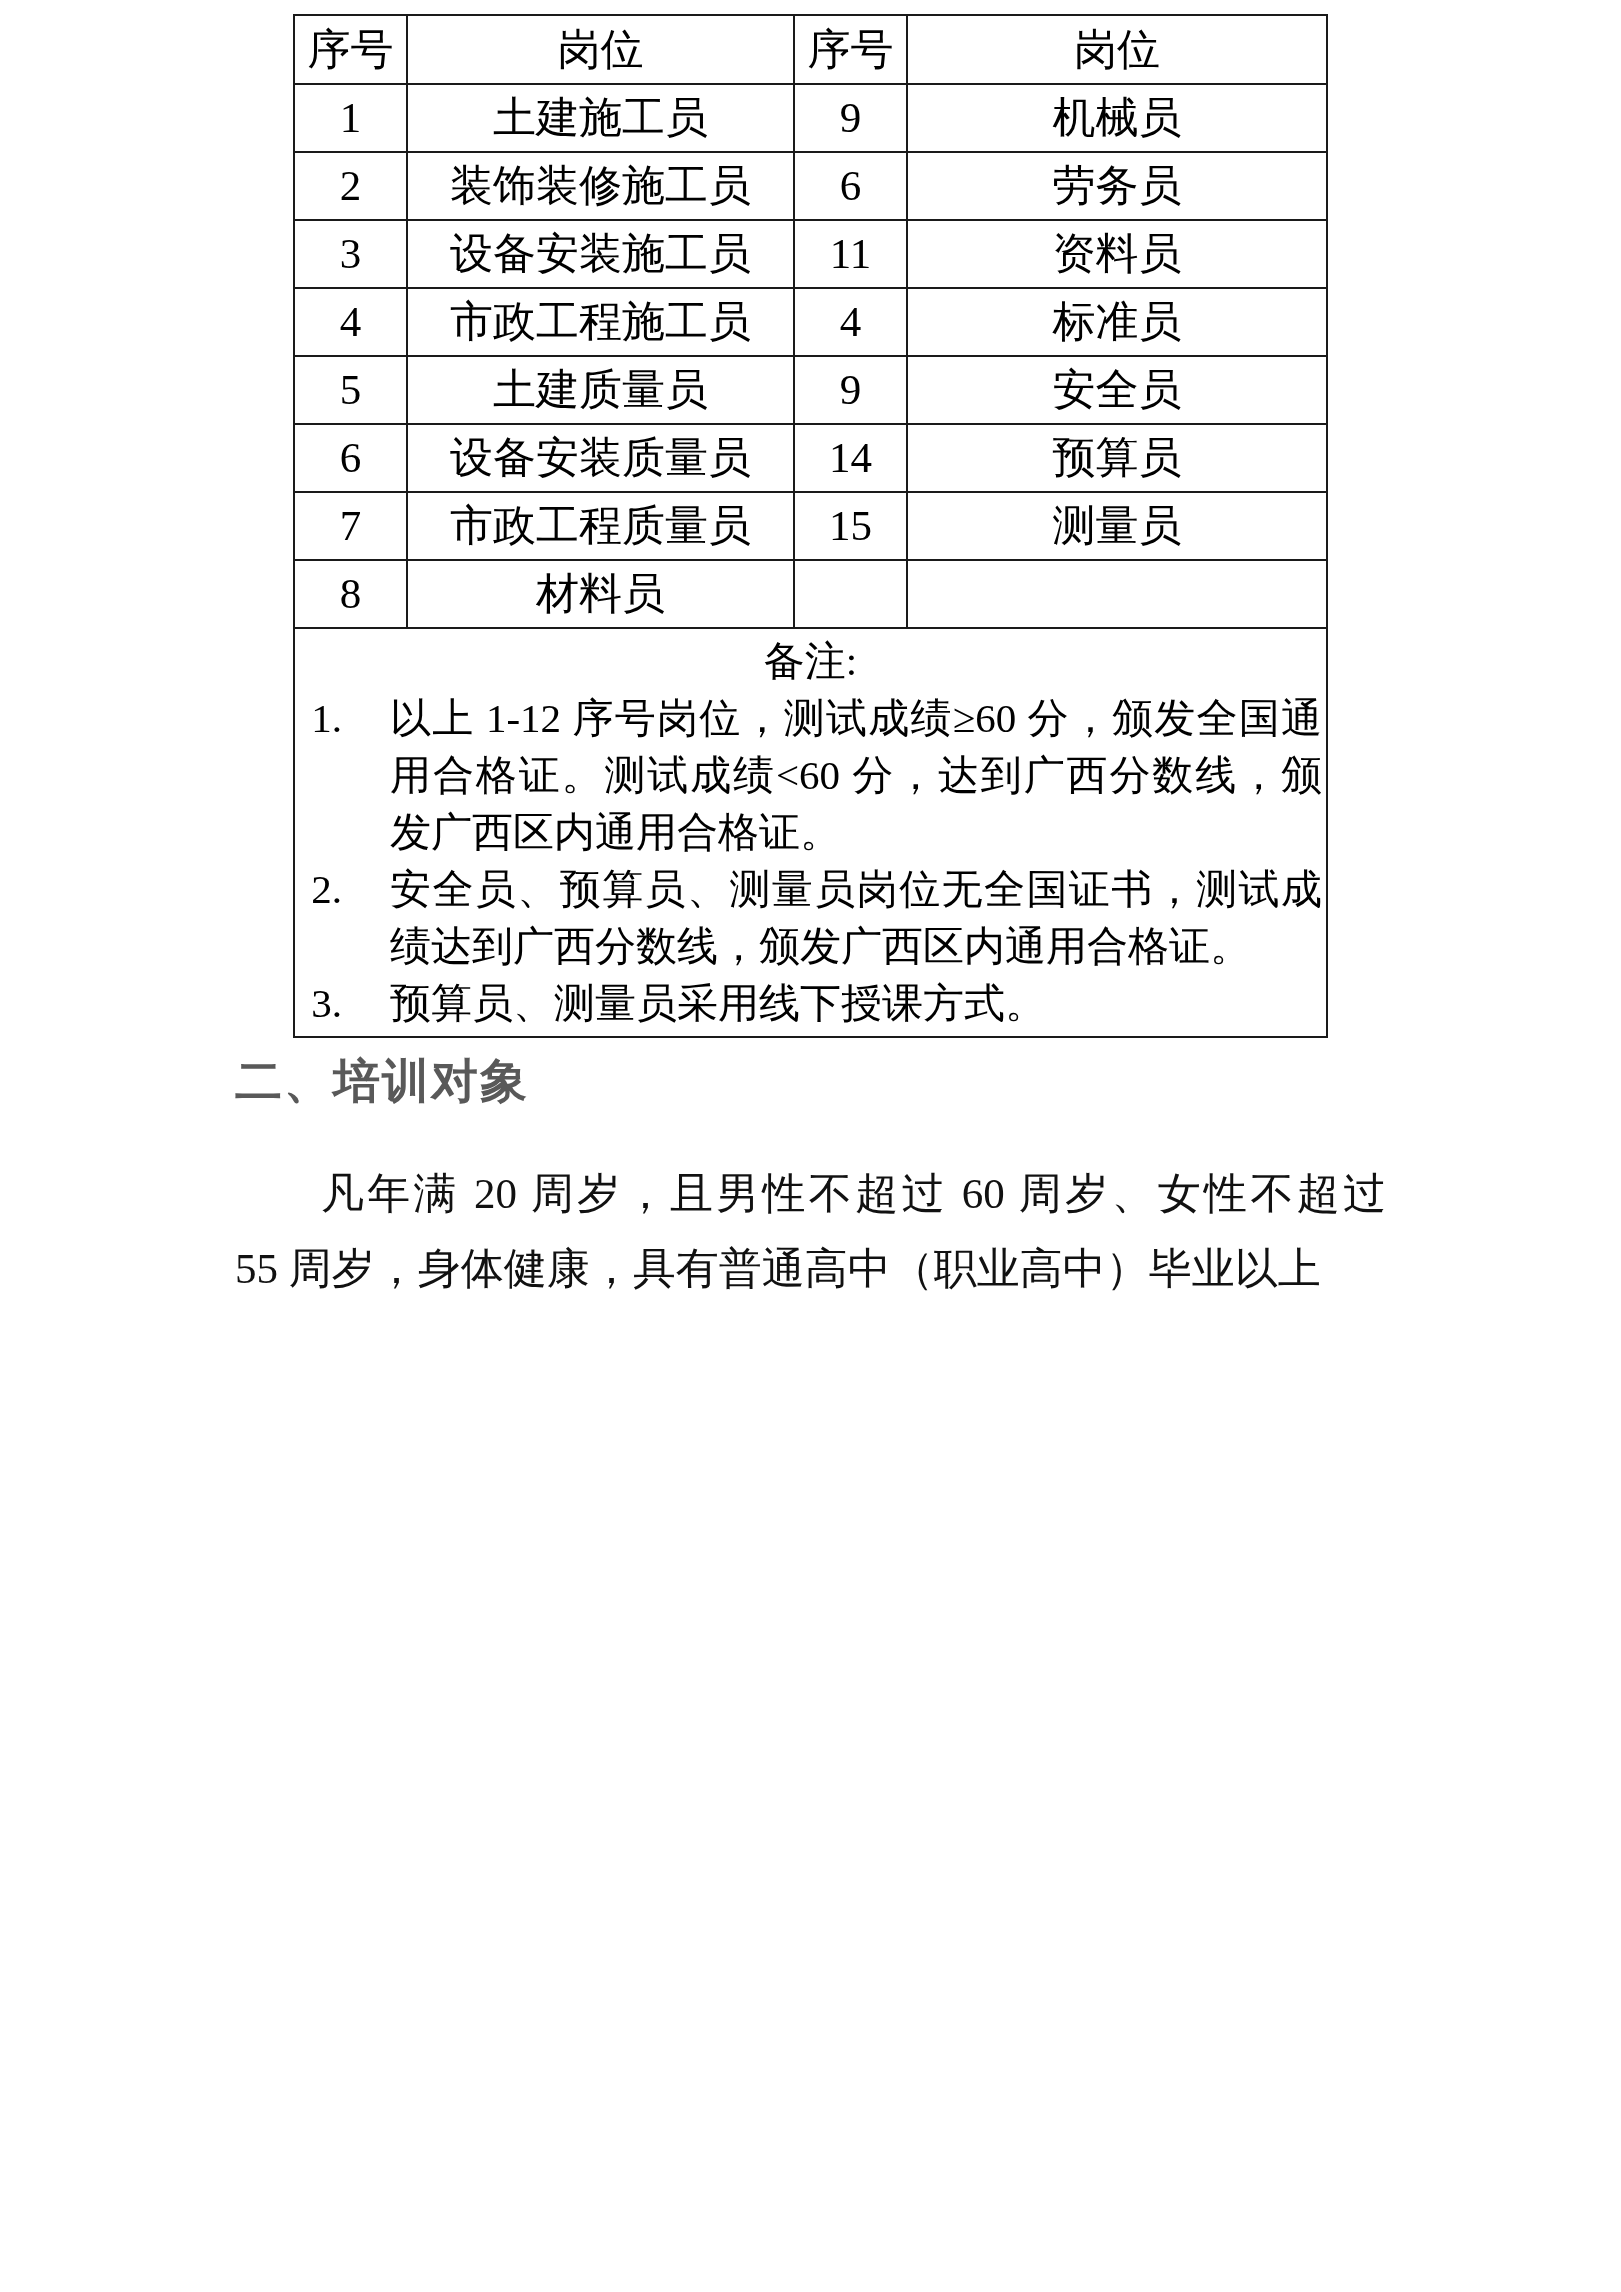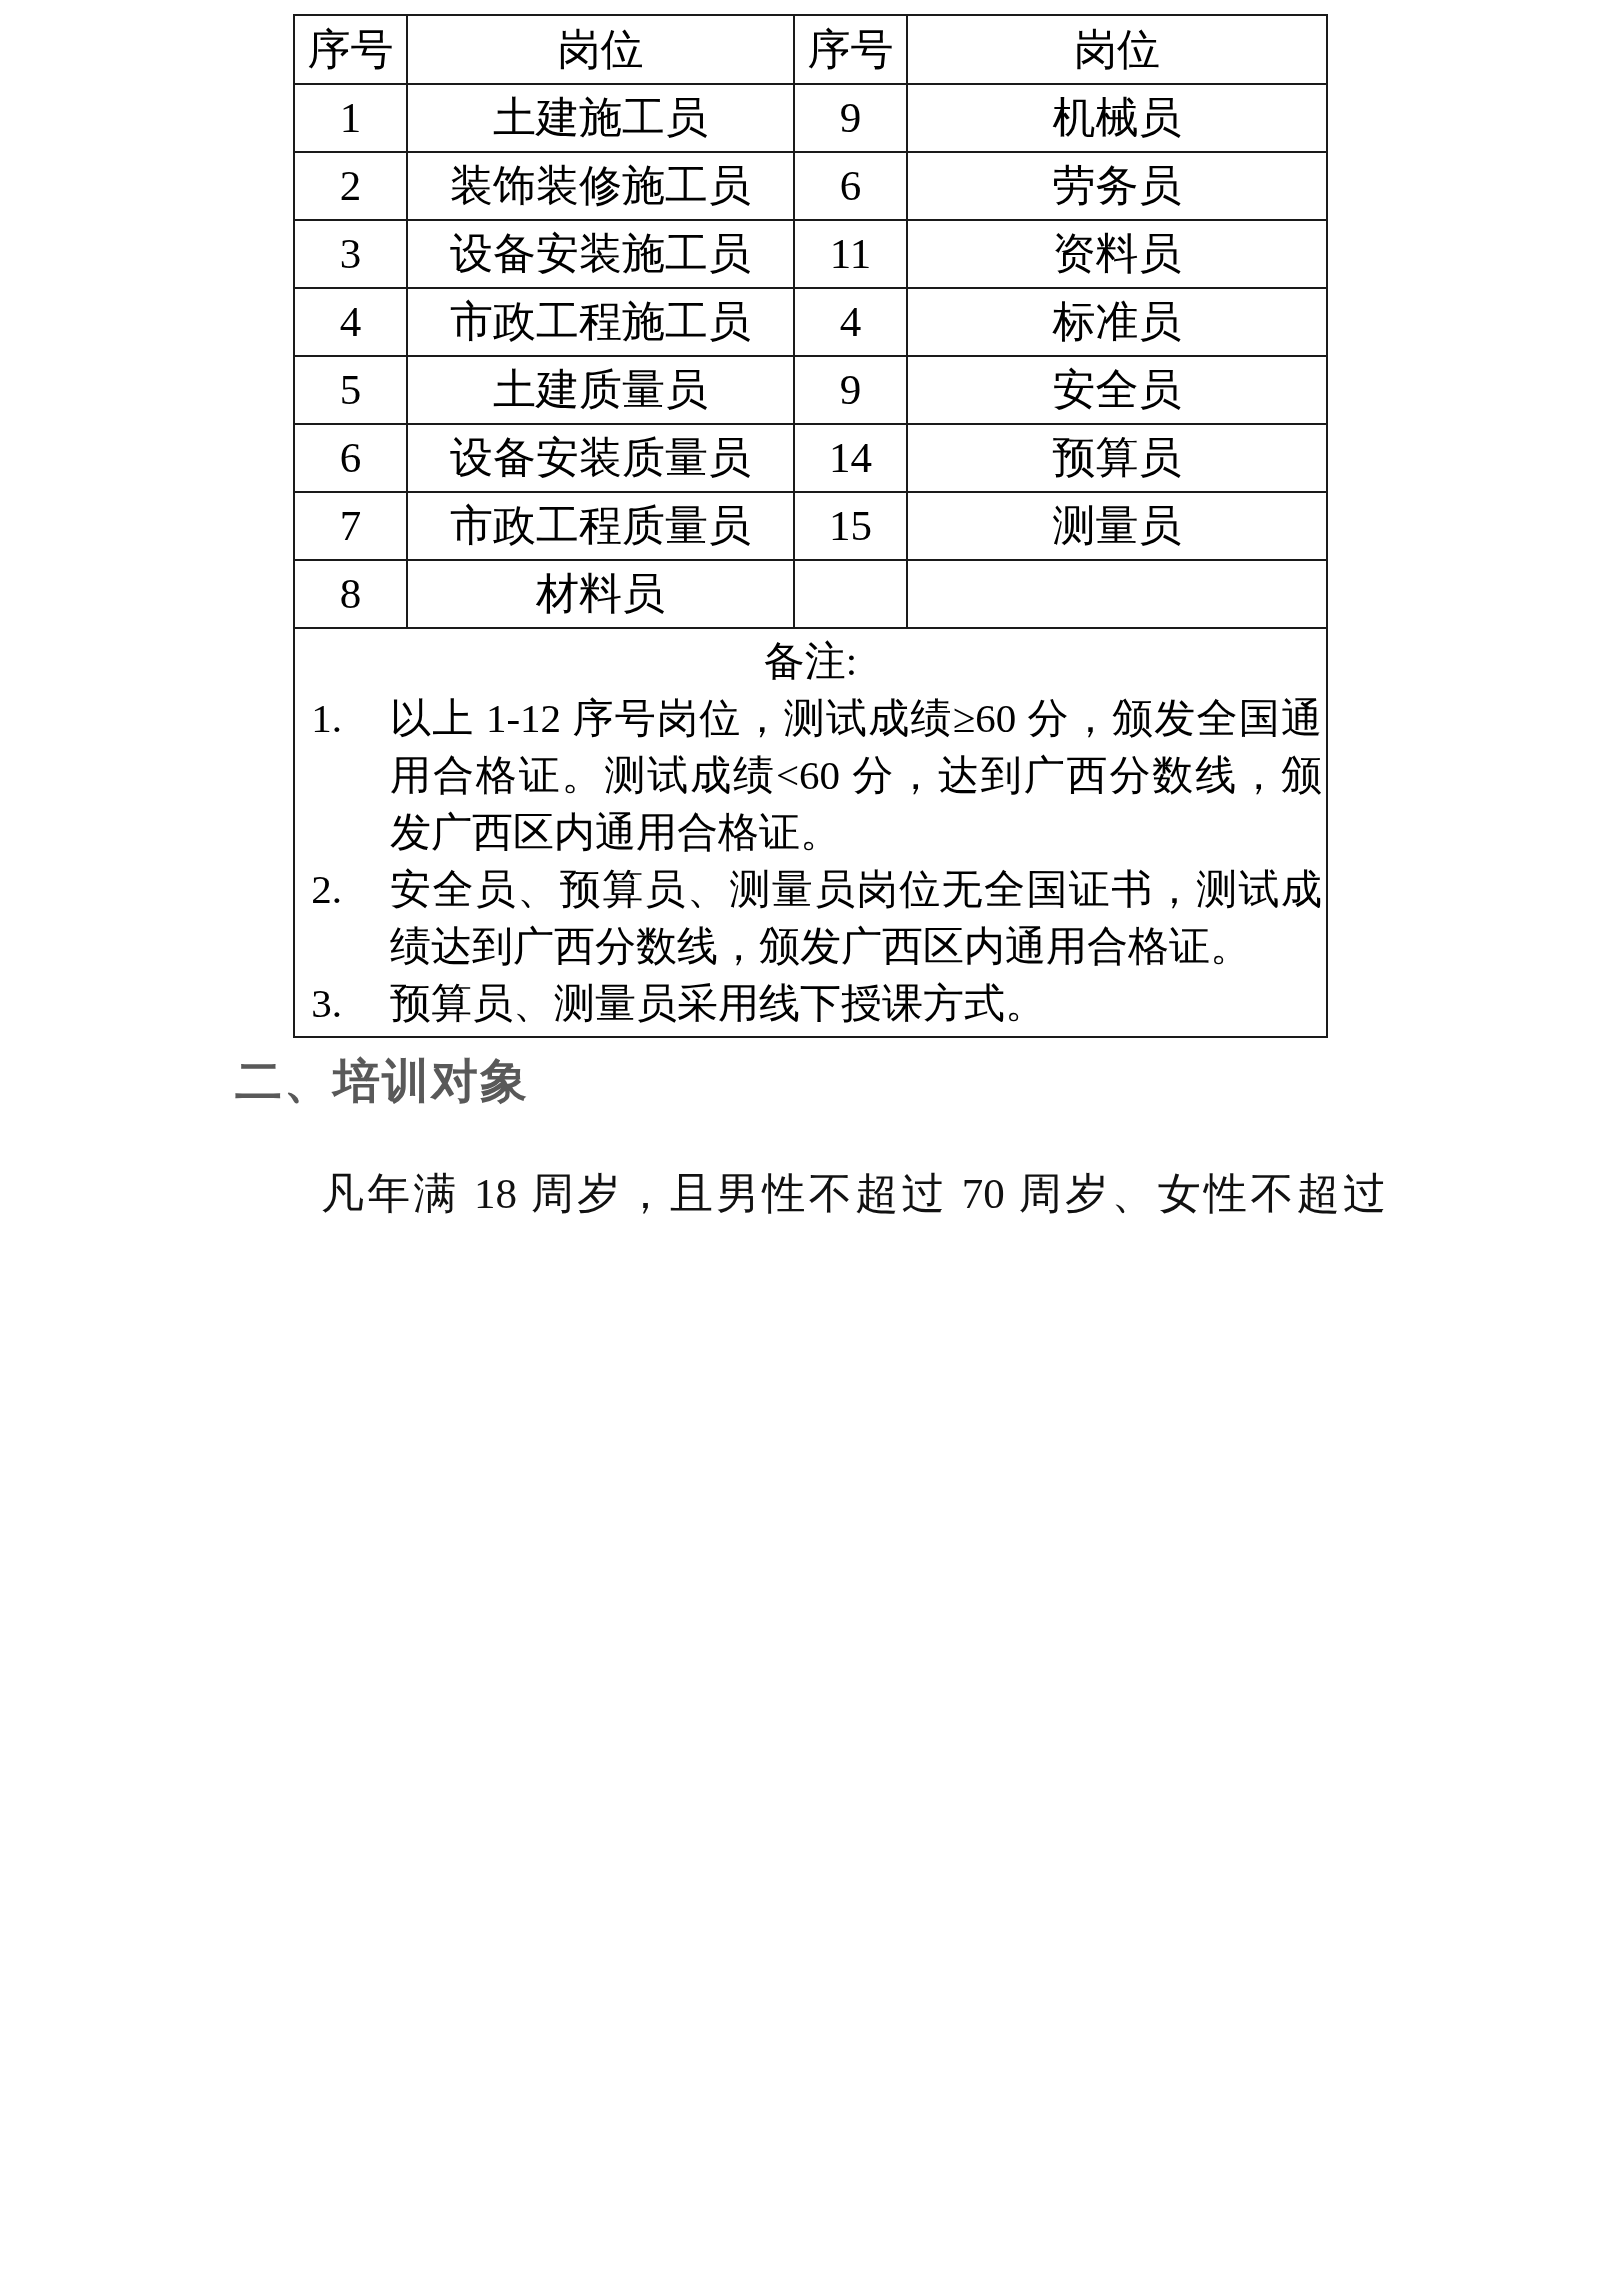--- a/index.html
+++ b/index.html
@@ -143,19 +143,20 @@
         </div>
       </td>
     </tr>
   </tbody>
     </table>
 
   <div class="content">
     <h2 class="sec-heading second">二、培训对象</h2>
 
     <div class="target-para">
-      <div class="bodyline jline indent-small">凡年满 18 周岁，且男性不超过 70 周岁、女性不超过</div>
+      <div class="bodyline jline indent-small">凡年满 20 周岁，且男性不超过 60 周岁、女性不超过</div>
+      <div class="bodyline">55 周岁，身体健康，具有普通高中（职业高中）毕业以上</div>
     </div>
 
     <div class="spacer-bottom"></div>
   </div>
 </div>
 
 
 </body></html>

